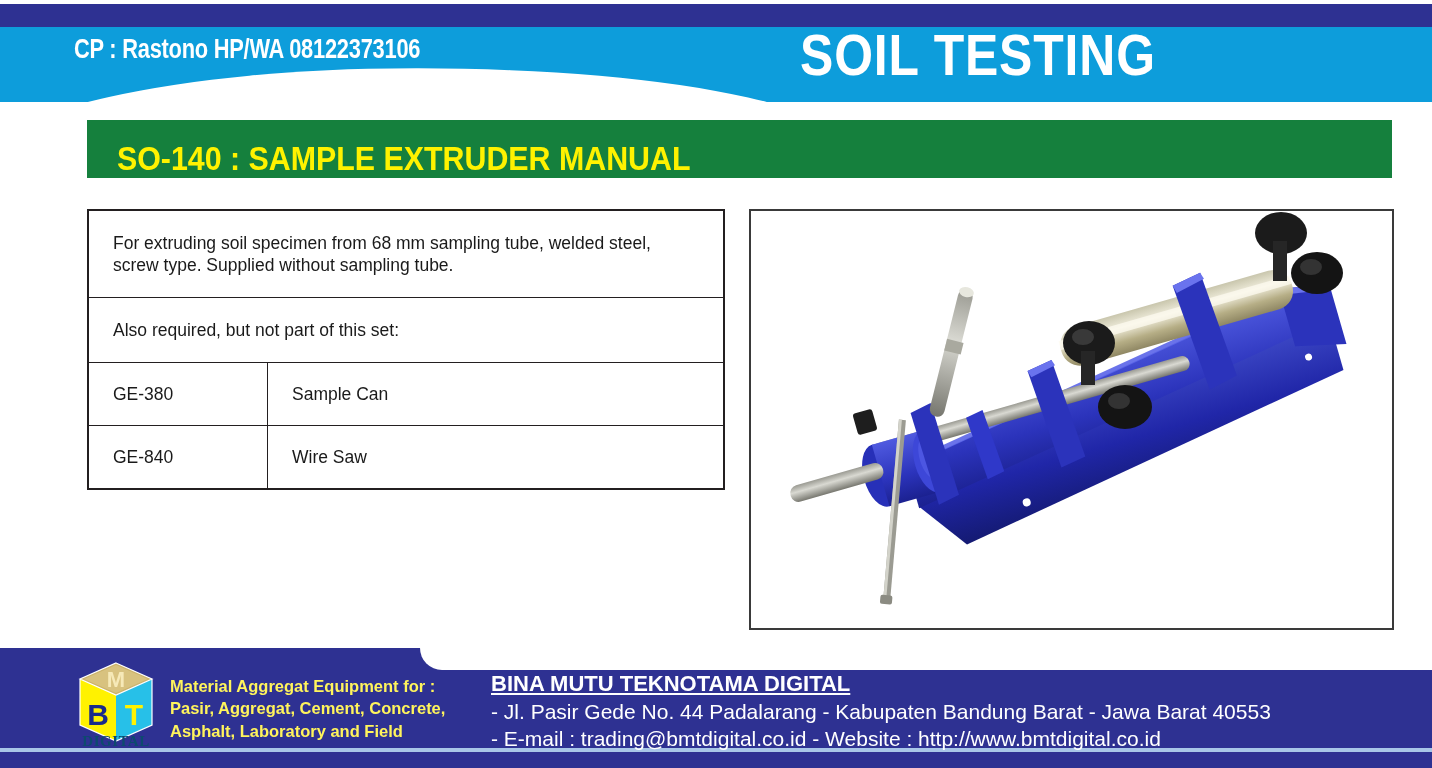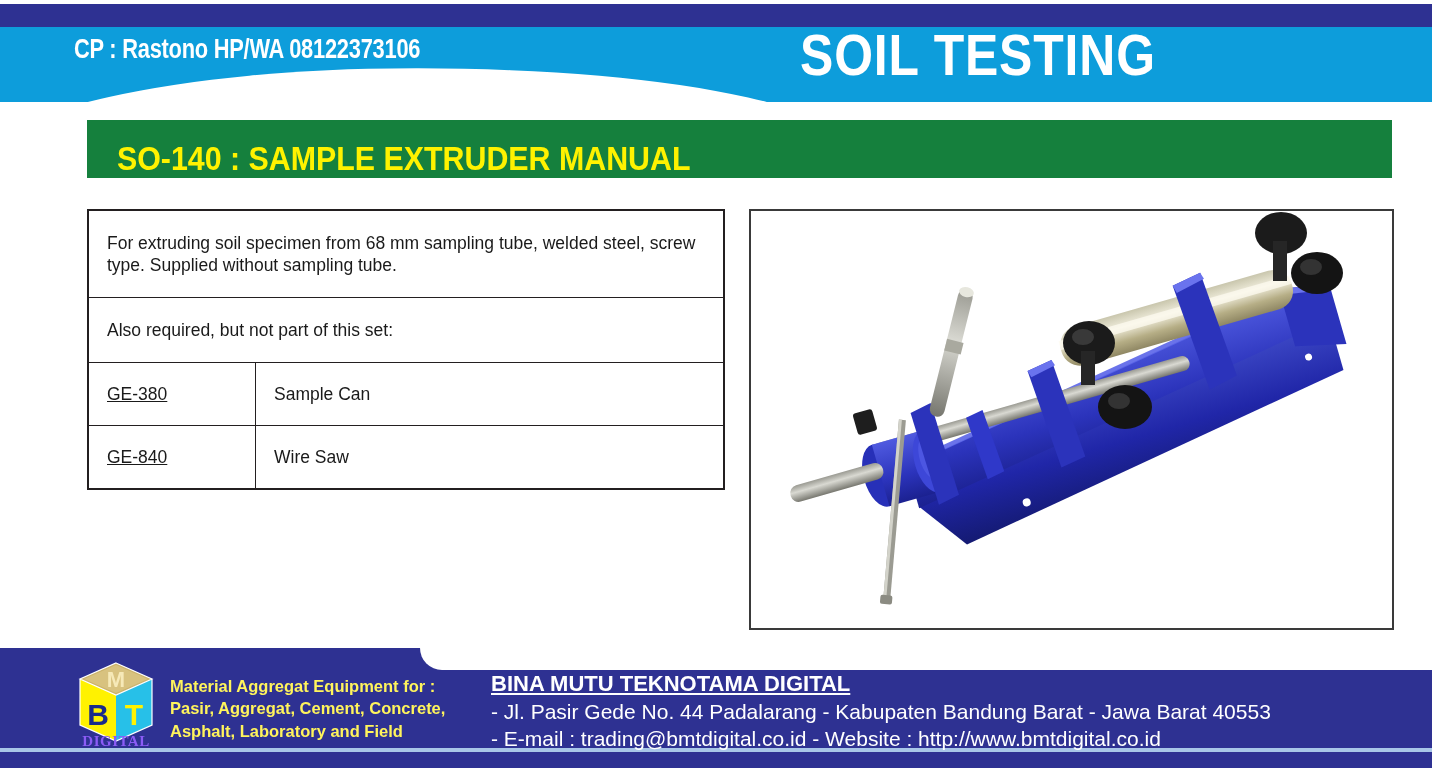--- a/index.html
+++ b/index.html
@@ -108,30 +108,30 @@
   .spec-table {
     position: absolute;
     left: 87px; top: 209px;
     width: 638px;
     border: 2px solid #231f20;
     border-collapse: collapse;
     background: #ffffff;
   }
   .spec-table td {
     border: 1.5px solid #231f20;
-    padding: 12px 18px;
+    padding: 12px 24px;
     font-size: 17.5px;
     color: #1a1a1a;
     vertical-align: middle;
     line-height: 1.28;
     font-family: "Liberation Sans", sans-serif;
   }
   .desc-cell { height: 62px; }
   .note-cell { height: 40px; }
-  .code-cell { width: 130px; height: 38px; text-decoration: underline; }
+  .code-cell { width: 130px; height: 38px; }
 
   
   .img-frame {
     position: absolute;
     left: 749px; top: 209px;
     width: 641px; height: 417px;
     border: 2px solid #3a3a3a;
     background: #ffffff;
     overflow: hidden;
   }
@@ -162,21 +162,21 @@
     left: 74px; top: 657px;
     width: 84px; height: 94px;
   }
   .logo-caption {
     position: absolute;
     left: 70px; top: 733px;
     width: 92px;
     text-align: center;
     font-size: 15px;
     font-weight: 700;
-    color: #8b5cf6;
+    color: #0c4a6e;
     letter-spacing: 0.5px;
     font-family: "Liberation Serif", serif;
   }
   .tagline {
     position: absolute;
     left: 170px; top: 675px;
     width: 312px;
     font-size: 16.5px;
     font-weight: 700;
     color: #fff45c;

